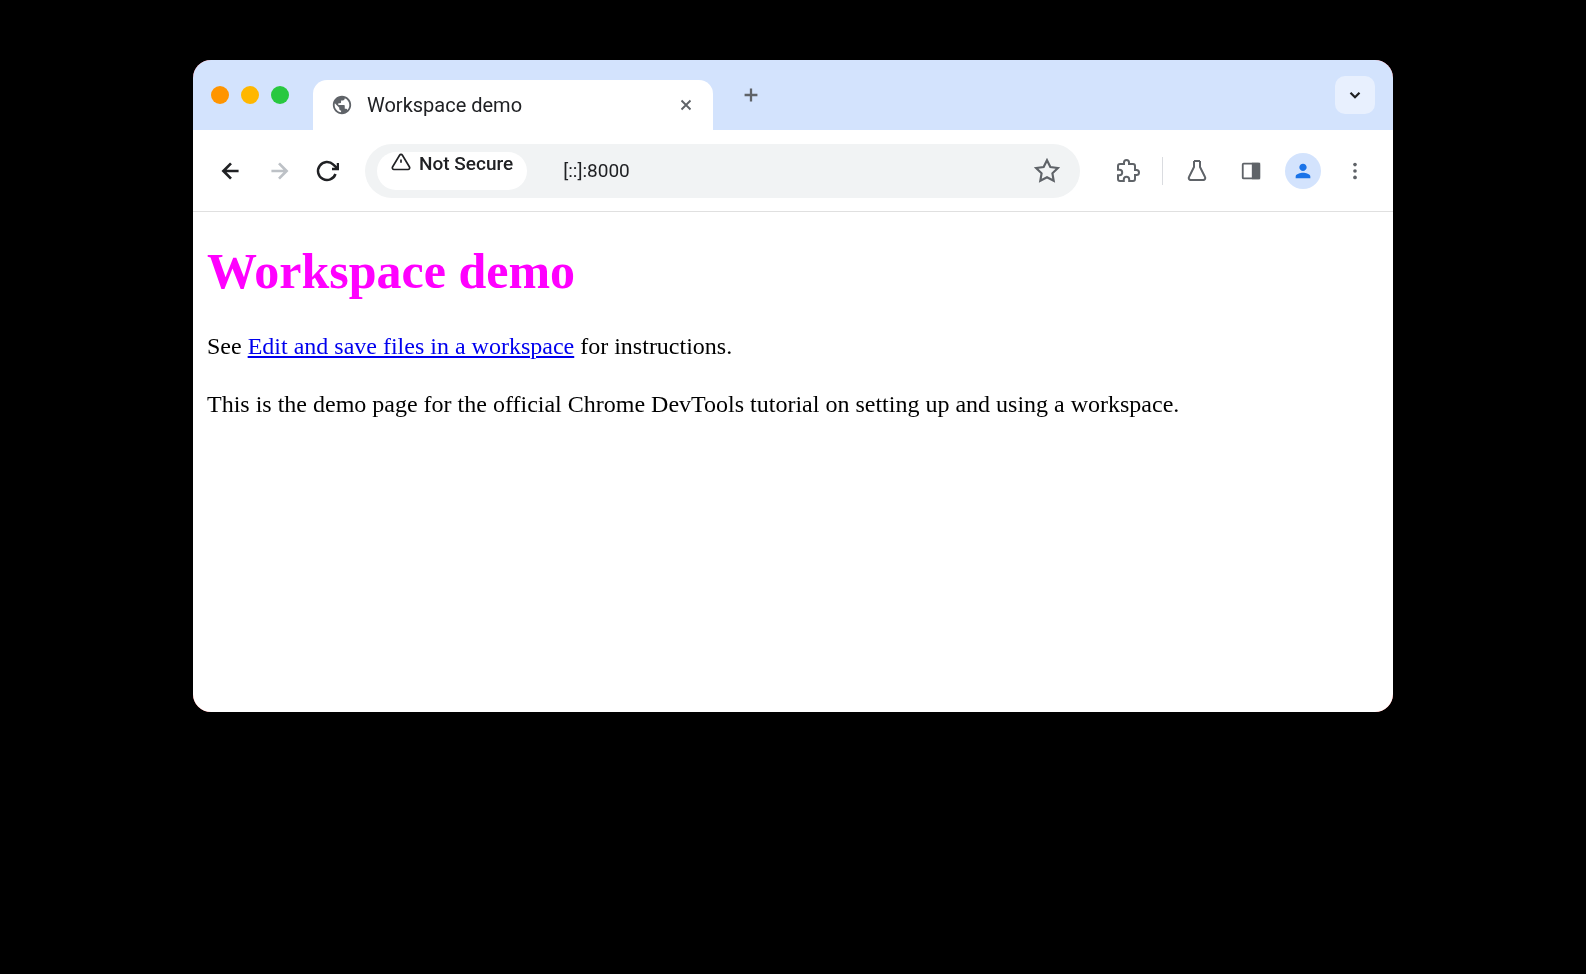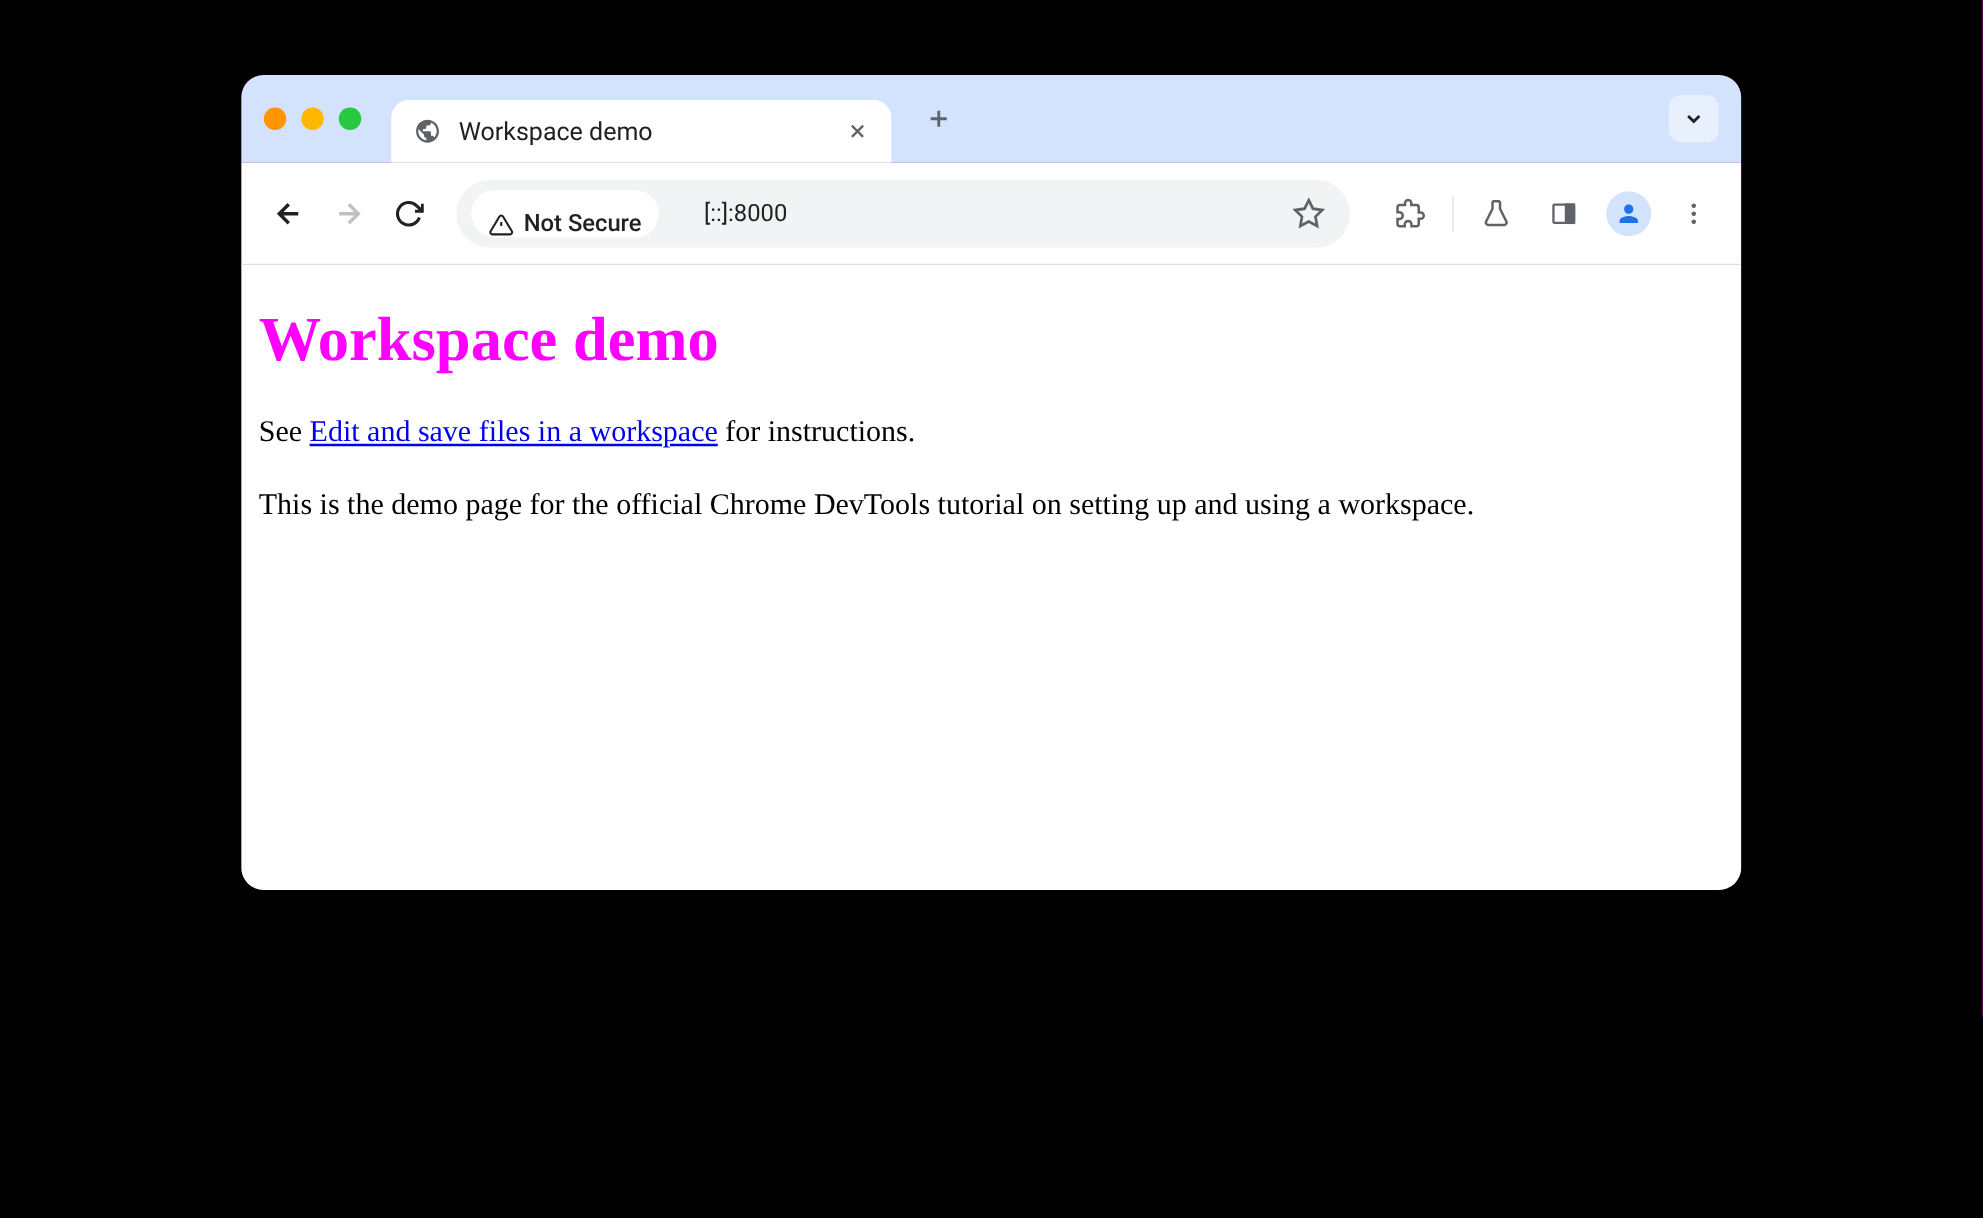--- a/index.html
+++ b/index.html
@@ -14,21 +14,21 @@
       height: 974px;
       font-family: -apple-system, BlinkMacSystemFont, "Segoe UI", Roboto, sans-serif;
       display: flex;
       align-items: flex-start;
       justify-content: center;
       padding-top: 60px;
     }
     
     .browser-window {
       width: 1200px;
-      background: #a21caf;
+      background: #ef4444;
       border-radius: 18px;
       overflow: hidden;
       box-shadow: 0 10px 40px rgba(0,0,0,0.5);
     }
     
     .tab-bar {
       background: #d3e3fd;
       height: 70px;
       display: flex;
       align-items: center;
@@ -149,21 +149,21 @@
       padding: 0 12px;
       gap: 10px;
       margin-left: 10px;
     }
     
     .security-chip {
       background: #fff;
       border-radius: 20px;
       height: 38px;
       display: flex;
-      align-items: flex-end;
+      align-items: flex-start;
       padding: 0 14px;
       gap: 8px;
       font-size: 19px;
       font-weight: 500;
       color: #202124;
     }
     
     .url-text {
       font-size: 19px;
       color: #202124;

